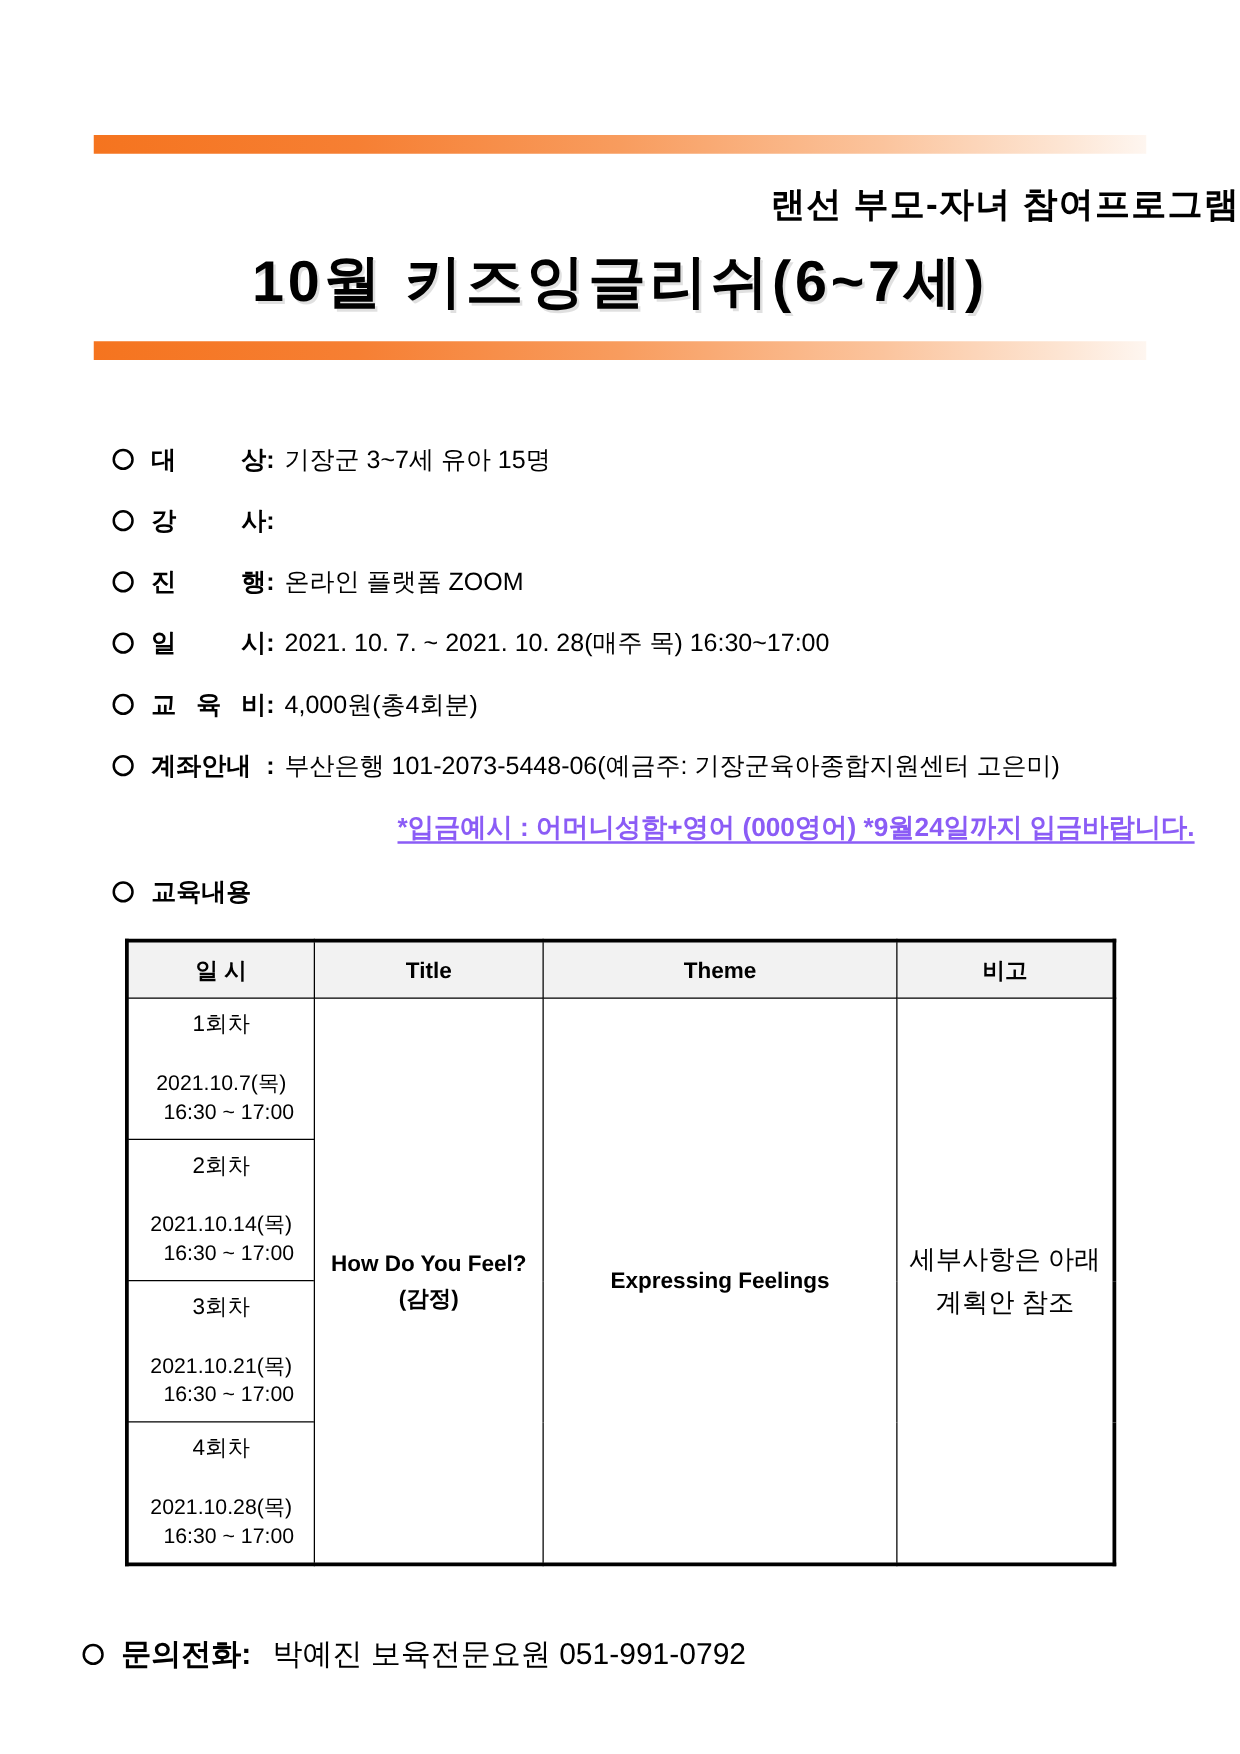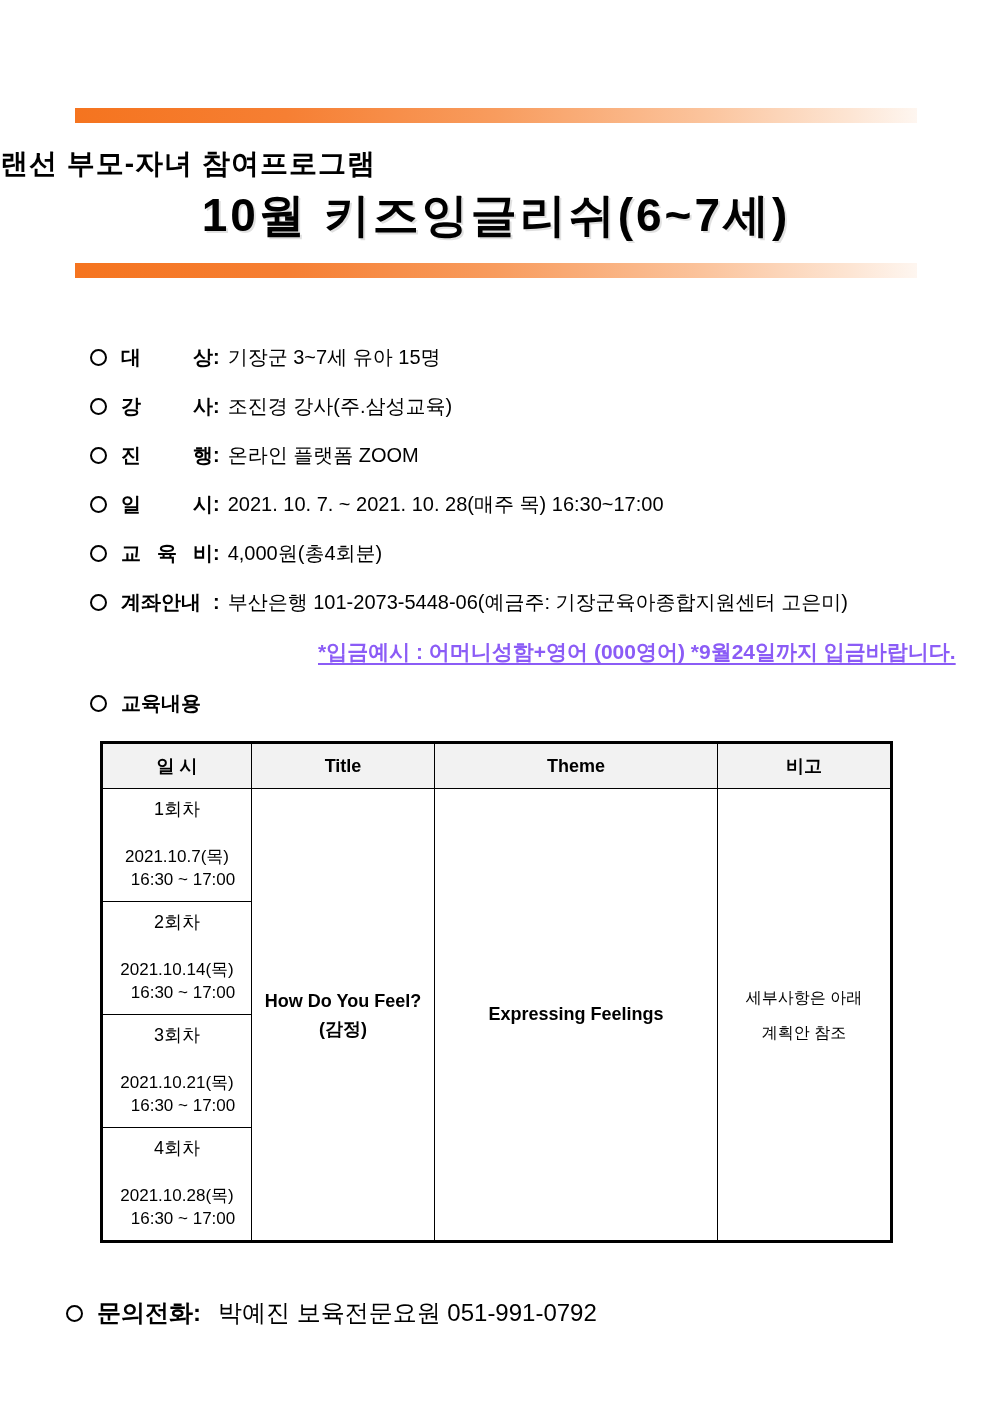--- a/index.html
+++ b/index.html
@@ -8,26 +8,26 @@
     font-family:"Liberation Sans","DejaVu Sans",sans-serif;
     position:relative;overflow:hidden;
   }
   .bar{
     width:842px;height:15px;margin-left:75px;
     background:linear-gradient(to right,#f5741f 0%,#f67f33 25%,#f89c5e 50%,#fbc49d 75%,#fde5d3 92%,#fef6f0 100%);
   }
   .bar-top{margin-top:108px;}
   .bar-bottom{margin-top:16px;}
   .subtitle{
-    text-align:left;font-size:28px;font-weight:bold;letter-spacing:1px;
+    text-align:right;font-size:28px;font-weight:bold;letter-spacing:1px;
     margin-top:22px;
   }
   .title{
     text-align:center;font-size:46px;font-weight:800;letter-spacing:3px;
-    margin-top:2px;text-shadow:2px 2px 0 rgba(0,0,0,0.12);
+    margin-top:12px;text-shadow:2px 2px 0 rgba(0,0,0,0.12);
   }
   .info-list{margin:66px 0 0 90px;}
   .info-item{display:flex;align-items:baseline;font-size:20px;margin-bottom:22px;}
   .bullet{
     width:13px;height:13px;border:2px solid #000;border-radius:50%;
     flex:none;align-self:center;margin-right:14px;background:#fff;
   }
   .lab{
     font-weight:bold;display:inline-block;width:92px;
     text-align:justify;text-align-last:justify;white-space:nowrap;
@@ -43,21 +43,21 @@
   .table-wrap{margin:24px 0 0 100px;}
   table{border-collapse:collapse;width:790px;table-layout:fixed;border:3px solid #000;}
   th,td{border:1px solid #000;text-align:center;}
   th{background:#f2f2f2;font-size:18px;font-weight:bold;height:42px;}
   td.session-cell{height:103px;vertical-align:top;padding-top:8px;}
   .session-name{font-size:18px;margin-bottom:24px;}
   .session-date{font-size:17px;line-height:23px;}
   .session-time{font-size:17px;line-height:23px;padding-left:12px;}
   td.title-cell,td.theme-cell{vertical-align:middle;font-size:18px;font-weight:bold;}
   td.title-cell .line{line-height:28px;}
-  td.note-cell{vertical-align:middle;font-size:16px;line-height:35px;margin-top:35px;}
+  td.note-cell{vertical-align:middle;font-size:21px;line-height:35px;margin-top:35px;}
   .contact{display:flex;align-items:baseline;font-size:24px;margin:54px 0 0 66px;}
   .contact .lab{width:auto;text-align:left;text-align-last:left;}
   .contact .val{margin-left:17px;}
 </style>
 </head>
 <body>
 
 <div class="bar bar-top"></div>
 
 <div class="subtitle">랜선 부모-자녀 참여프로그램</div>
@@ -71,21 +71,20 @@
     <span class="bullet"></span>
     <span class="lab">대 상</span>
       <span class="colon">:</span>
     <span class="val">기장군 3~7세 유아 15명</span>
   </div>
 
   <div class="info-item">
     <span class="bullet"></span>
     <span class="lab">강 사</span>
       <span class="colon">:</span>
-    <span class="val">조진경 강사(주.삼성교육)</span>
   </div>
 
   <div class="info-item">
     <span class="bullet"></span>
     <span class="lab">진 행</span>
       <span class="colon">:</span>
     <span class="val">온라인 플랫폼 ZOOM</span>
   </div>
 
   <div class="info-item">

